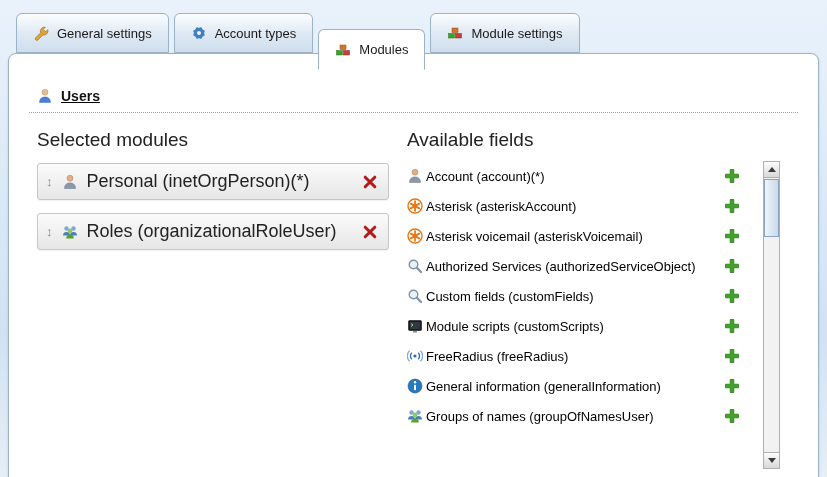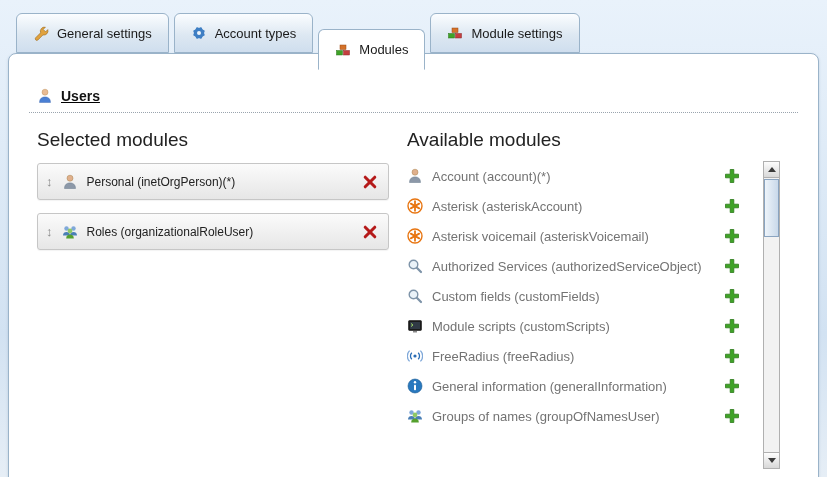--- a/index.html
+++ b/index.html
@@ -38,24 +38,24 @@
   .col-title { font-size:19px; color:#222; height:20px; }
 
   .sel-list { margin-top:14px; }
   .sel-item {
     height:37px; display:flex; align-items:center; gap:9px; padding:0 10px 0 8px;
     background:linear-gradient(180deg,#fbfbfb,#e6e6e6);
     border:1px solid #c6c6c6; border-radius:3px; margin-bottom:13px;
     box-shadow:0 1px 1px rgba(0,0,0,.05);
   }
   .drag { color:#8a8a8a; font-size:13px; cursor:grab; line-height:1; }
-  .sel-label { flex:1; font-size:12px; color:#222; }
+  .sel-label { flex:1; font-size:18px; color:#222; }
 
   .avail-list { margin-top:12px; }
-  .avail-item { height:30px; display:flex; align-items:center; gap:9px; font-size:13px; color:#737373; }
+  .avail-item { height:30px; display:flex; align-items:center; gap:3px; font-size:13px; color:#000000; }
   .avail-item .spacer { flex:1; }
 
   .icon16 { width:16px; height:16px; flex:0 0 16px; display:block; }
   .icon-btn { display:flex; align-items:center; justify-content:center; cursor:pointer; }
 
   
   .scrollbar { position:absolute; top:32px; right:18px; width:17px; height:308px; background:#f2f2f2; border:1px solid #b0b0b0; }
   .sb-btn { position:absolute; left:0; right:0; height:16px; background:linear-gradient(#fdfdfd,#d8d8d8); display:flex; align-items:center; justify-content:center; cursor:pointer; }
   .sb-btn.up { top:0; border-bottom:1px solid #b0b0b0; }
   .sb-btn.down { bottom:0; border-top:1px solid #b0b0b0; }
@@ -218,21 +218,21 @@
                 <svg class="icon16">
                     <use href="#i-x"></use>
                   </svg>
               </span>
             </div>
 
           </div>
         </div>
 
         <div class="col-right">
-          <div class="col-title">Available modules</div>
+          <div class="col-title">Available fields</div>
 
           <div class="avail-list">
 
             <div class="avail-item">
               <svg class="icon16">
                   <use href="#i-person"></use>
                 </svg>
               <span>Account (account)(*)</span>
               <span class="spacer"></span>
               <span class="icon-btn">

